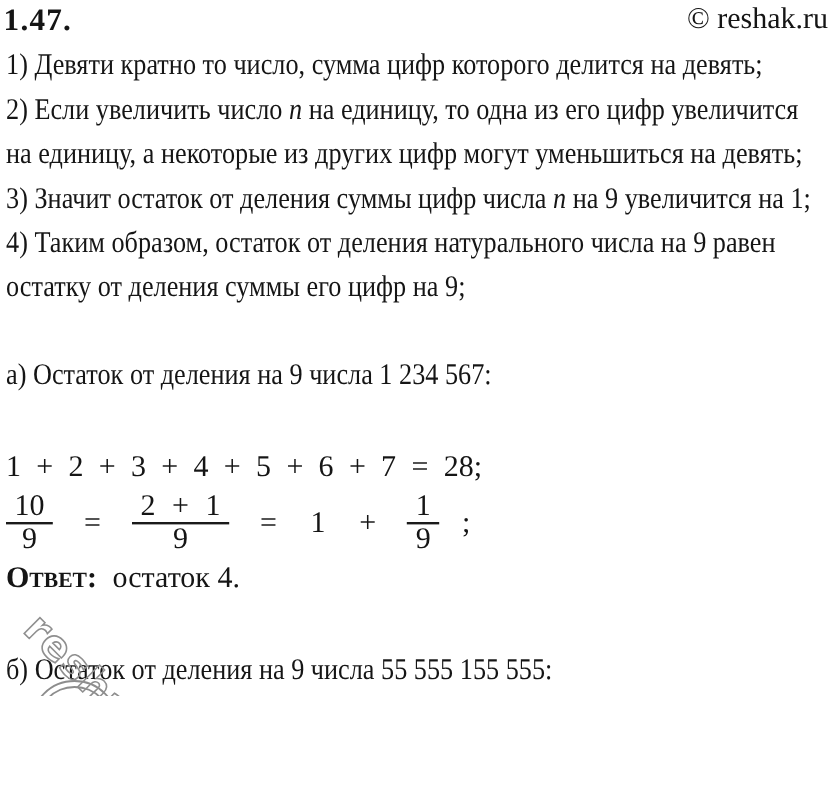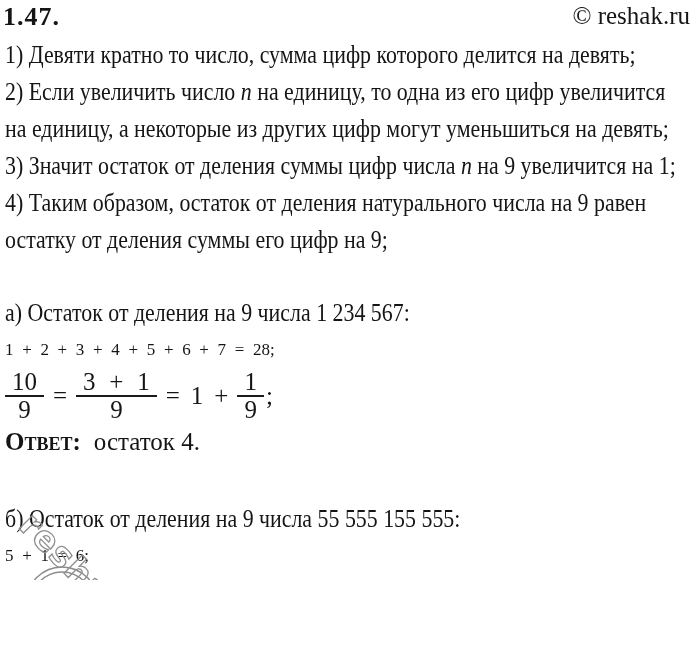--- a/index.html
+++ b/index.html
@@ -30,36 +30,38 @@
     font-size: 25px;
     line-height: 37px;
     white-space: nowrap;
     transform: scaleX(0.875);
     transform-origin: 0 50%;
   }
   .var { font-style: italic; }
 
   
   .math {
-    font-size: 17px;
+    font-size: 25px;
     line-height: 37px;
     word-spacing: 0.26em;
     white-space: nowrap;
+    margin-top: 40px;
   }
 
   .part-a { margin-top: 36px; }
   .part-b { margin-top: 40px; }
 
   
   .frac-row {
     display: flex;
     align-items: center;
     font-size: 25px;
     margin-top: 1px;
     white-space: nowrap;
+    gap: 17px;
   }
   .frac { display: inline-block; text-align: center; }
   .frac .num {
     display: block;
     line-height: 26px;
     padding: 0 7px;
     border-bottom: 2px solid #1a1a1a;
     word-spacing: 0.3em;
   }
   .frac .den { display: block; line-height: 26px; }
@@ -122,21 +124,21 @@
       <div class="tline">а) Остаток от деления на 9 числа 1 234 567:</div>
       <div class="math">1 + 2 + 3 + 4 + 5 + 6 + 7 = 28;</div>
 
       <div class="frac-row">
         <span class="frac">
           <span class="num">10</span>
           <span class="den">9</span>
         </span>
         <span class="op">=</span>
         <span class="frac">
-          <span class="num">3 + 1</span>
+          <span class="num">2 + 1</span>
           <span class="den">9</span>
         </span>
         <span class="op">=</span>
         <span class="plain-term">1</span>
         <span class="op">+</span>
         <span class="frac">
           <span class="num">1</span>
           <span class="den">9</span>
         </span>
         <span class="semi">;</span>

